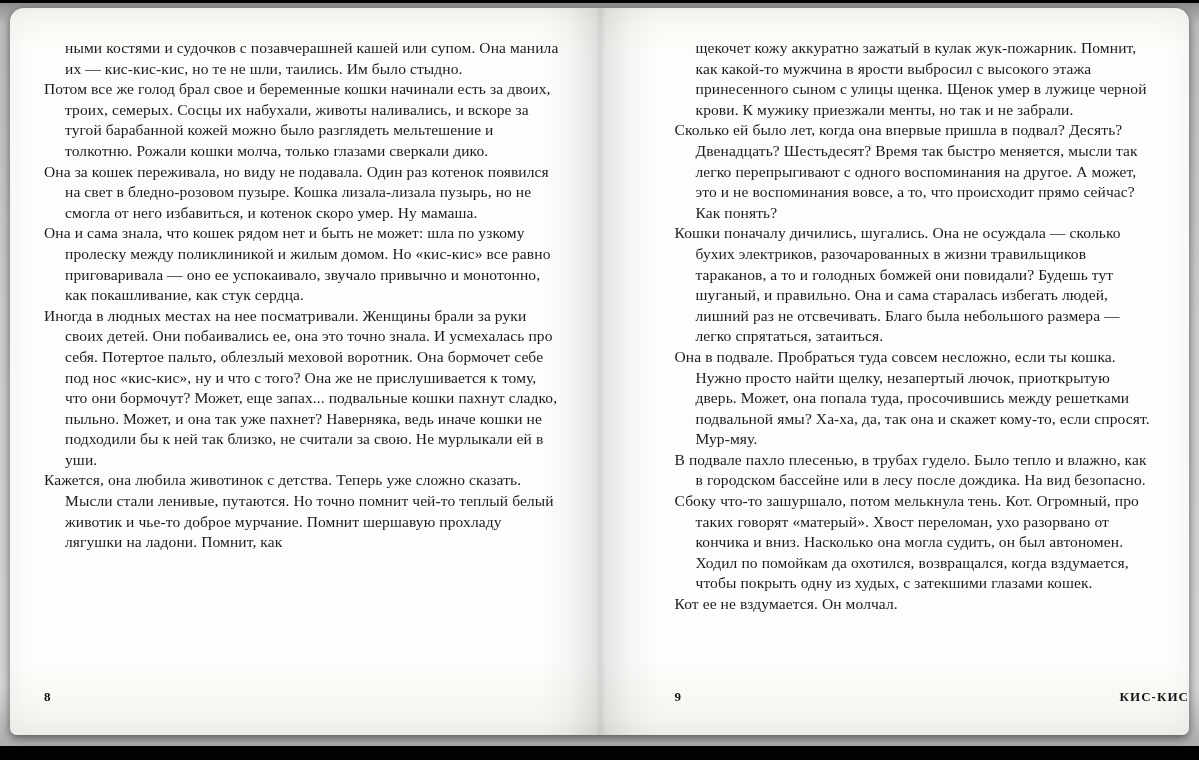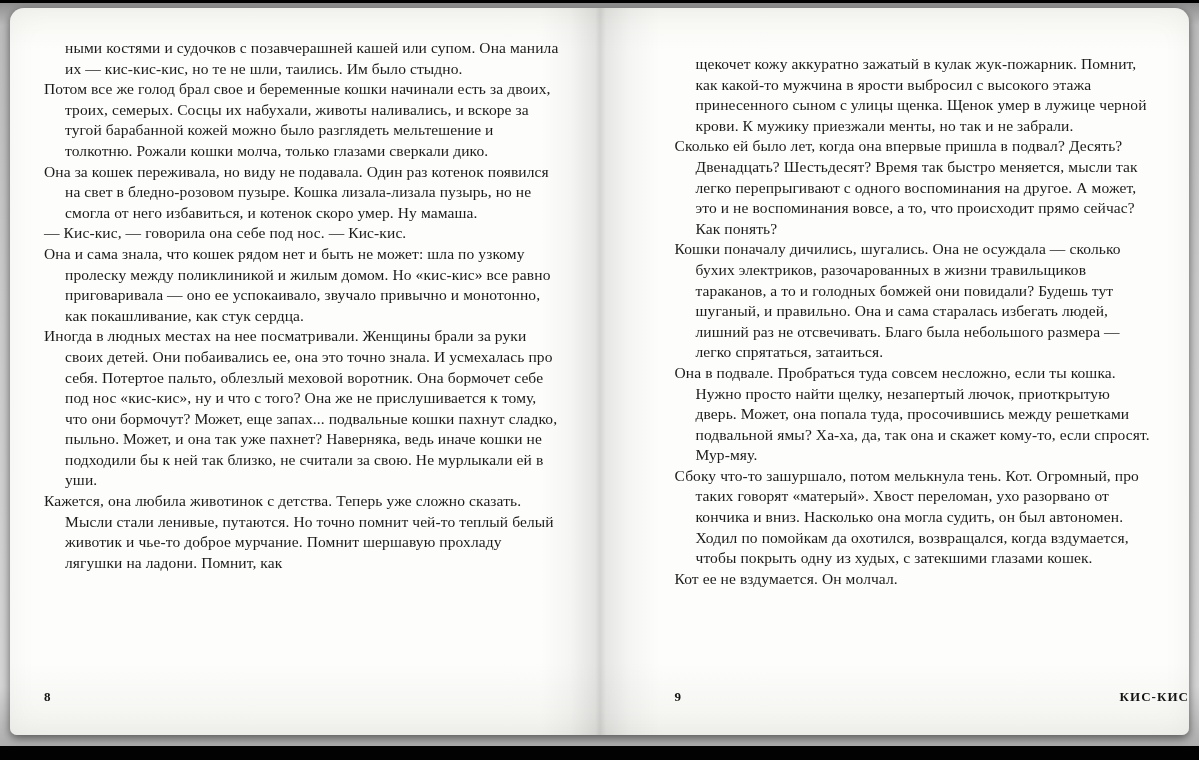--- a/index.html
+++ b/index.html
@@ -30,21 +30,21 @@
     box-shadow: 0 3px 10px rgba(0,0,0,0.55), inset 0 0 30px rgba(0,0,0,0.05);
     display: flex;
     overflow: hidden;
   }
   .page {
     position: relative;
     flex: 1 1 50%;
     box-sizing: border-box;
   }
   .page.left  { padding: 30px 40px 0 34px; }
-  .page.right { padding: 46px 39px 0 75px; }
+  .page.right { padding: 30px 39px 0 75px; }
   .page-text {
     font-size: 15.5px;
     line-height: 20.6px;
     color: #1b1b1b;
     letter-spacing: 0.1px;
     text-align: left;
   }
   .page-text p {
     margin: 0;
     padding-left: 21px;
@@ -106,36 +106,36 @@
   <div class="backdrop"></div>
   <div class="bar-top"></div>
 
   <div class="book">
 
     <div class="page left">
       <div class="page-text">
         <p class="continuation">ными костями и судочков с позавчерашней кашей или супом. Она манила их — кис-кис-кис, но те не шли, таились. Им было стыдно.</p>
         <p>Потом все же голод брал свое и беременные кошки начинали есть за двоих, троих, семерых. Сосцы их набухали, животы наливались, и вскоре за тугой барабанной кожей можно было разглядеть мельтешение и толкотню. Рожали кошки молча, только глазами сверкали дико.</p>
         <p>Она за кошек переживала, но виду не подавала. Один раз котенок появился на свет в бледно-розовом пузыре. Кошка лизала-лизала пузырь, но не смогла от него избавиться, и котенок скоро умер. Ну мамаша.</p>
-        <p>— Кис-кис, — говорила она себе под нос. — Кис-кис.</p>
         <p>Она и сама знала, что кошек рядом нет и быть не может: шла по узкому пролеску между поликлиникой и жилым домом. Но «кис-кис» все равно приговаривала — оно ее успокаивало, звучало привычно и монотонно, как покашливание, как стук сердца.</p>
         <p>Иногда в людных местах на нее посматривали. Женщины брали за руки своих детей. Они побаивались ее, она это точно знала. И усмехалась про себя. Потертое пальто, облезлый меховой воротник. Она бормочет себе под нос «кис-кис», ну и что с того? Она же не прислушивается к тому, что они бормочут? Может, еще запах... подвальные кошки пахнут сладко, пыльно. Может, и она так уже пахнет? Наверняка, ведь иначе кошки не подходили бы к ней так близко, не считали за свою. Не мурлыкали ей в уши.</p>
         <p>Кажется, она любила животинок с детства. Теперь уже сложно сказать. Мысли стали ленивые, путаются. Но точно помнит чей-то теплый белый животик и чье-то доброе мурчание. Помнит шершавую прохладу лягушки на ладони. Помнит, как</p>
       </div>
       <div class="page-footer">
         <span class="page-number">8</span>
       </div>
     </div>
 
     <div class="page right">
       <div class="page-text">
         <p class="continuation">щекочет кожу аккуратно зажатый в кулак жук-пожарник. Помнит, как какой-то мужчина в ярости выбросил с высокого этажа принесенного сыном с улицы щенка. Щенок умер в лужице черной крови. К мужику приезжали менты, но так и не забрали.</p>
         <p>Сколько ей было лет, когда она впервые пришла в подвал? Десять? Двенадцать? Шестьдесят? Время так быстро меняется, мысли так легко перепрыгивают с одного воспоминания на другое. А может, это и не воспоминания вовсе, а то, что происходит прямо сейчас? Как понять?</p>
         <p>Кошки поначалу дичились, шугались. Она не осуждала — сколько бухих электриков, разочарованных в жизни травильщиков тараканов, а то и голодных бомжей они повидали? Будешь тут шуганый, и правильно. Она и сама старалась избегать людей, лишний раз не отсвечивать. Благо была небольшого размера — легко спрятаться, затаиться.</p>
         <p>Она в подвале. Пробраться туда совсем несложно, если ты кошка. Нужно просто найти щелку, незапертый лючок, приоткрытую дверь. Может, она попала туда, просочившись между решетками подвальной ямы? Ха-ха, да, так она и скажет кому-то, если спросят. Мур-мяу.</p>
+        <p>В подвале пахло плесенью, в трубах гудело. Было тепло и влажно, как в городском бассейне или в лесу после дождика. На вид безопасно.</p>
         <p>Сбоку что-то зашуршало, потом мелькнула тень. Кот. Огромный, про таких говорят «матерый». Хвост переломан, ухо разорвано от кончика и вниз. Насколько она могла судить, он был автономен. Ходил по помойкам да охотился, возвращался, когда вздумается, чтобы покрыть одну из худых, с затекшими глазами кошек.</p>
         <p>Кот ее не вздумается. Он молчал.</p>
       </div>
       <div class="page-footer">
         <span class="page-number">9</span>
         <span class="running-title">КИС-КИС</span>
       </div>
     </div>
 
     <div class="spine"></div>

